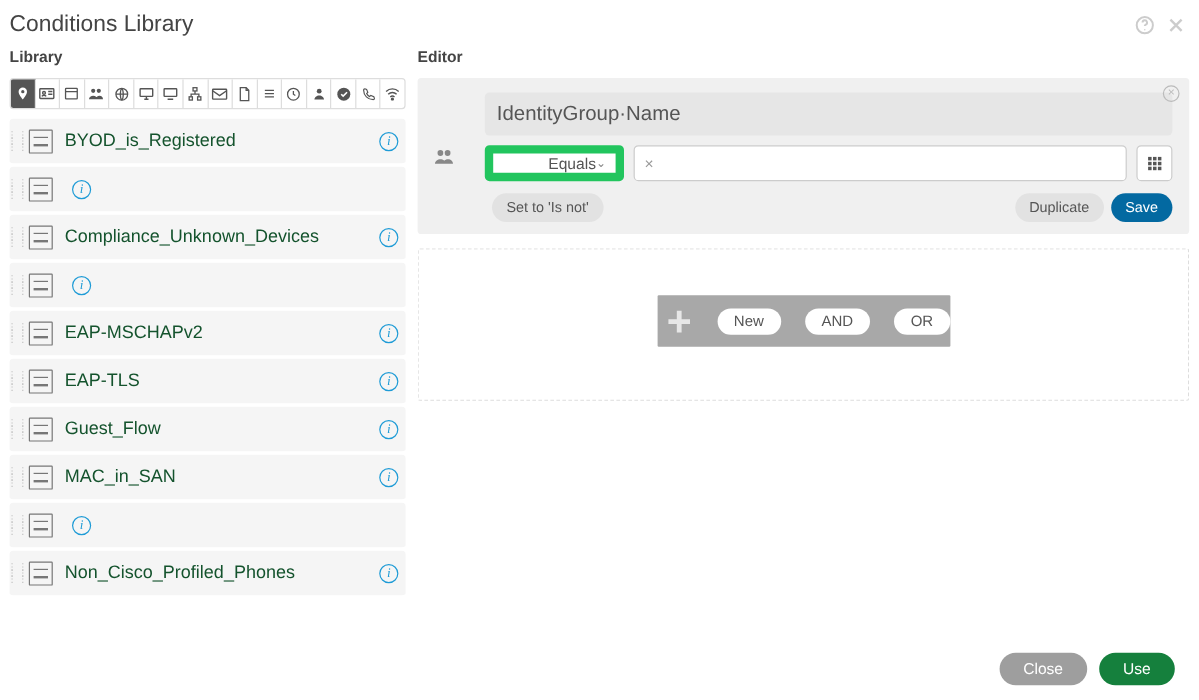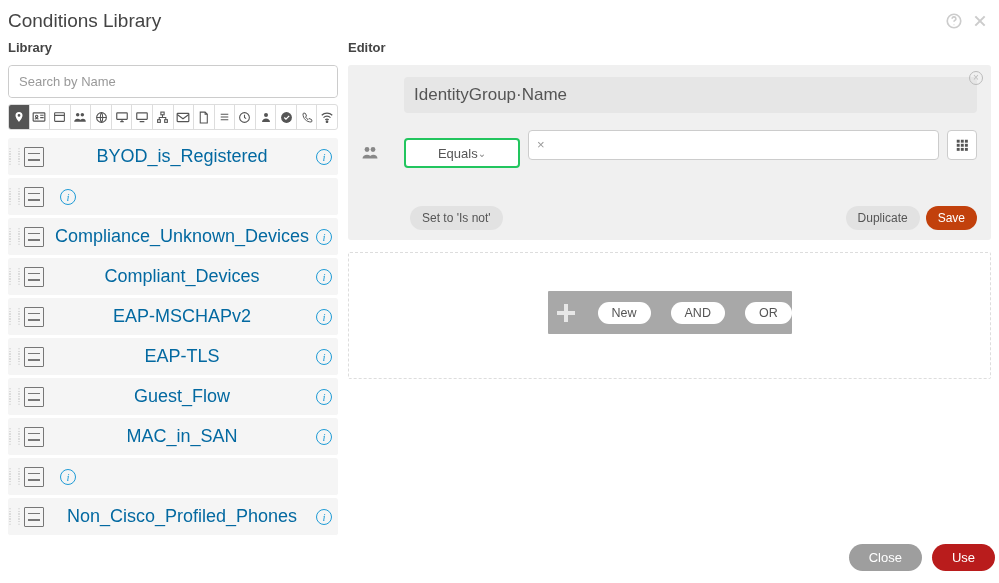--- a/index.html
+++ b/index.html
@@ -112,26 +112,25 @@
   .lib-item .gridicon::before,
   .lib-item .gridicon::after {
     content: "";
     position: absolute;
     background: #777;
   }
   .lib-item .gridicon::before { left:3px; right:3px; top:5px; height:1.5px; }
   .lib-item .gridicon::after  { left:3px; right:3px; bottom:5px; height:1.5px; }
   .lib-item .label {
     flex: 1;
-    font-size: 18px;
-    color: #0369a1;
+    font-size: 15px;
+    color: #14532d;
     white-space: nowrap;
     overflow: hidden;
     text-overflow: ellipsis;
-    text-align: center;
   }
   .lib-item .info {
     width: 16px; height: 16px;
     border: 1.5px solid #1e9bd6;
     border-radius: 50%;
     color: #1e9bd6;
     font-style: italic;
     font-family: Georgia, serif;
     font-size: 11px;
     display: flex; align-items: center; justify-content: center;
@@ -172,31 +171,30 @@
     border-radius: 4px;
     padding: 8px 10px;
     font-size: 17px;
     color: #555;
     margin-bottom: 8px;
   }
   .row2 { display: flex; gap: 8px; align-items: center; }
   .op-select {
     width: 116px;
     height: 30px;
-    border: 2px solid #22c55e;
+    border: 7px solid #22c55e;
     border-radius: 4px;
     background: #fff;
     display: flex;
     align-items: center;
-    justify-content: center;
+    justify-content: flex-end;
     padding: 0 8px;
     font-size: 13px;
     color: #555;
     cursor: pointer;
-    margin-top: 17px;
   }
   .op-select .caret { font-size: 10px; color: #888; }
   .val-box {
     flex: 1;
     height: 30px;
     border: 1px solid #ccc;
     border-radius: 4px;
     background: #fff;
     display: flex;
     align-items: center;
@@ -224,21 +222,21 @@
     margin-top: 10px;
   }
   .pill {
     border-radius: 14px;
     padding: 5px 12px;
     font-size: 12px;
     cursor: pointer;
     border: none;
   }
   .pill.neutral { background: #e2e2e2; color: #555; }
-  .pill.save   { background: #c2410c; color: #fff; margin-top: 28px; }
+  .pill.save   { background: #0369a1; color: #fff; }
   .row3 .spacer { flex: 1; }
   .row3 .pill { margin-left: 6px; }
 
   .add-bar {
     margin: 34px auto 0;
     width: 244px;
     height: 43px;
     background: #a8a8a8;
     display: flex;
     align-items: center;
@@ -263,36 +261,36 @@
     border: 1px dashed #ddd;
     border-radius: 2px;
     min-height: 120px;
     display: flex;
     justify-content: center;
     padding: 4px 0 44px;
   }
 
   .footer {
     position: absolute;
-    right: 4px;
+    right: 20px;
     bottom: 12px;
     display: flex;
     gap: 10px;
     align-items: flex-end;
   }
   .btn {
     border: none;
     border-radius: 14px;
     padding: 6px 20px;
     font-size: 13px;
     color: #fff;
     cursor: pointer;
   }
   .btn.close { background: #9e9e9e; }
-  .btn.use   { background: #b91c1c; }
+  .btn.use   { background: #15803d; }
 
   
   svg { display: block; }
 </style>
 </head>
 <body>
 
 <div class="header">
   <div class="title">Conditions Library</div>
   <div class="icons">
@@ -307,23 +305,20 @@
       <svg width="16" height="16" viewBox="0 0 24 24" fill="none" stroke="currentColor" stroke-width="3">
           <path d="M5 5l14 14M19 5L5 19"></path>
         </svg>
     </span>
   </div>
 </div>
 
 <div class="main">
   <div class="library-col">
     <div class="section-label">Library</div>
-    <div class="search-wrap">
-      <input class="search-input" placeholder="Search by Name" style="">
-    </div>
     <div class="filter-icons">
       <div class="ficon active">
           <svg width="12" height="12" viewBox="0 0 24 24" fill="currentColor">
             <path d="M12 2a7 7 0 0 0-7 7c0 5 7 13 7 13s7-8 7-13a7 7 0 0 0-7-7zm0 9.5A2.5 2.5 0 1 1 12 6a2.5 2.5 0 0 1 0 5.5z"></path>
           </svg>
         </div>
       <div class="ficon">
           <svg width="14" height="12" viewBox="0 0 24 20" fill="none" stroke="currentColor" stroke-width="2">
             <rect x="2" y="3" width="20" height="14" rx="1"></rect>
             <circle cx="8" cy="9" r="2"></circle>
@@ -447,21 +442,20 @@
         <div class="label">Compliance_Unknown_Devices</div>
         <div class="info">i</div>
       </div>
       <div class="lib-item">
         <div class="grip">
             <span>⋮⋮</span>
             <span>⋮⋮</span>
             <span>⋮⋮</span>
           </div>
         <div class="gridicon"></div>
-        <div class="label">Compliant_Devices</div>
         <div class="info">i</div>
       </div>
       <div class="lib-item">
         <div class="grip">
             <span>⋮⋮</span>
             <span>⋮⋮</span>
             <span>⋮⋮</span>
           </div>
         <div class="gridicon"></div>
         <div class="label">EAP-MSCHAPv2</div>

